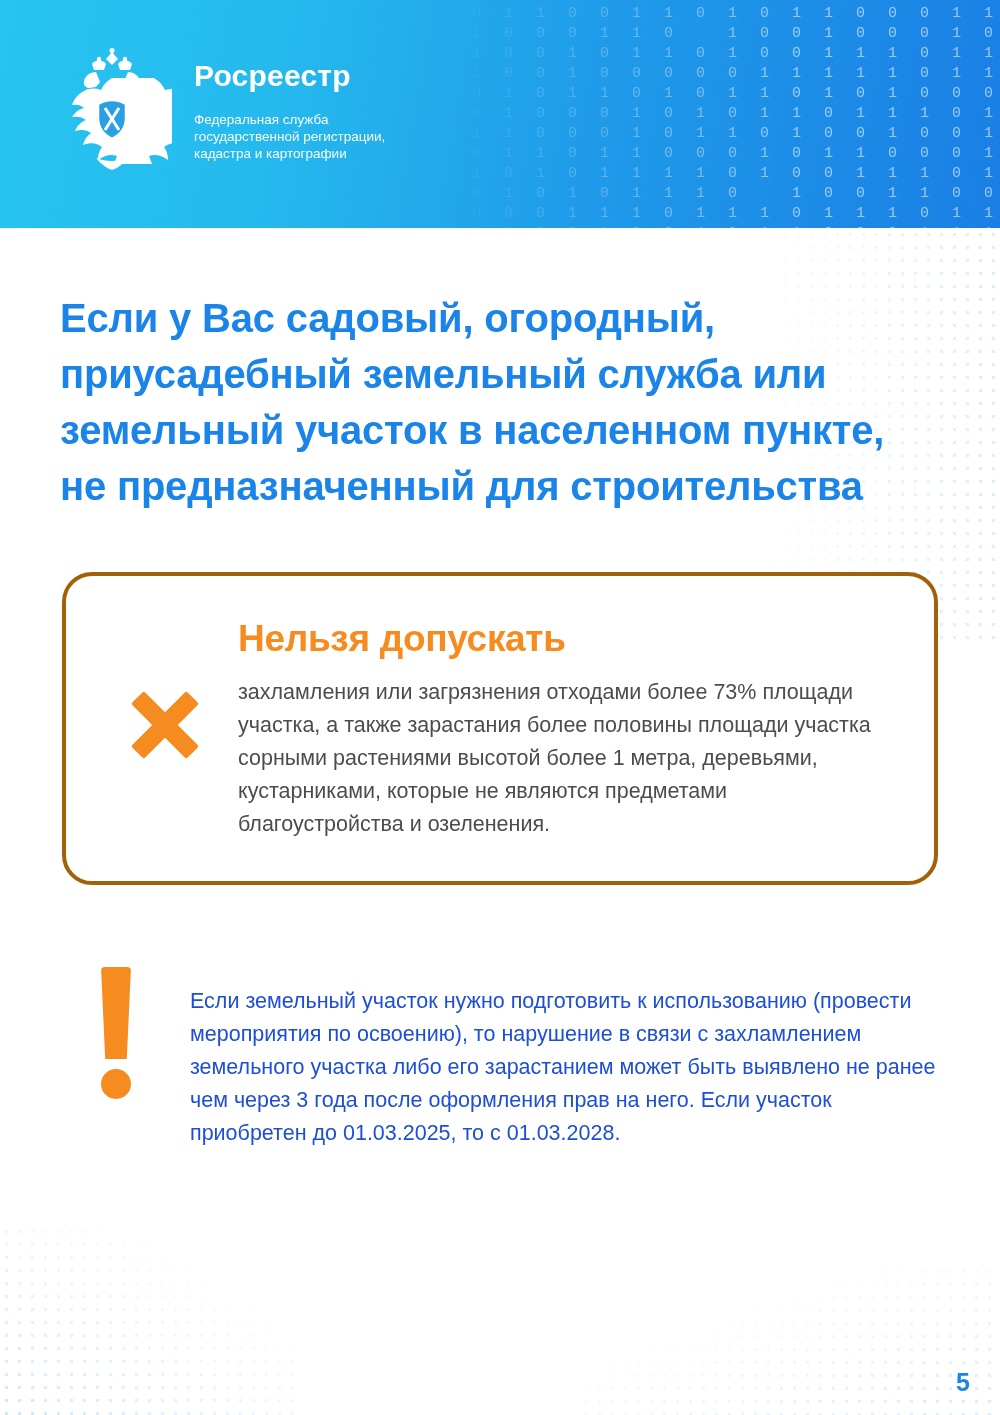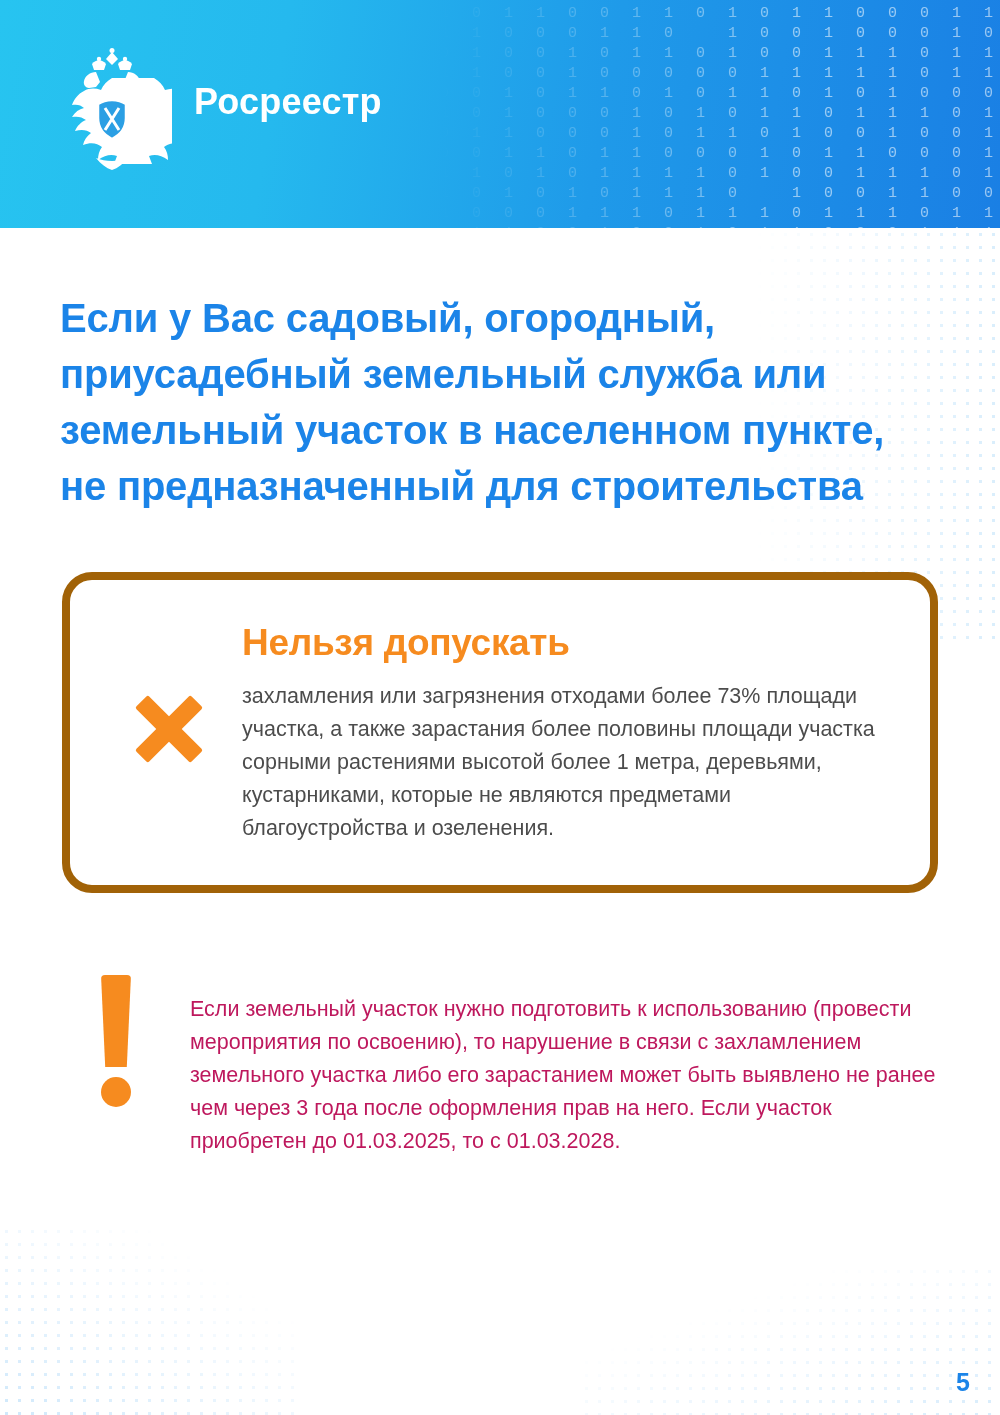--- a/index.html
+++ b/index.html
@@ -51,21 +51,21 @@
     width: 120px;
     height: 125px;
     flex: 0 0 120px;
     position: relative;
   }
   .brand {
     margin-left: 22px;
     color: #ffffff;
   }
   .brand-title {
-    font-size: 36px;
+    font-size: 30px;
     font-weight: bold;
     letter-spacing: 0.2px;
     margin: 0 0 18px 0;
   }
   .brand-sub {
     font-size: 13.5px;
     line-height: 17px;
     font-weight: normal;
     opacity: 0.97;
     margin: 0;
@@ -118,21 +118,21 @@
     line-height: 56px;
     font-weight: bold;
     letter-spacing: -0.2px;
     max-width: 880px;
   }
 
   
   .card {
     position: relative;
     margin: 58px 62px 0 62px;
-    border: 8px solid #a16207;
+    border: 4px solid #a16207;
     border-radius: 30px;
     background: #ffffff;
     min-height: 290px;
     box-sizing: border-box;
     padding: 42px 44px 40px 44px;
     display: flex;
     align-items: flex-start;
   }
   .card-icon {
     flex: 0 0 110px;
@@ -213,21 +213,21 @@
     bottom: 0;
     left: 1px;
     width: 30px;
     height: 30px;
     border-radius: 50%;
     background: #f68b1f;
   }
   .note-text {
     flex: 1 1 auto;
     padding-left: 18px;
-    color: #be185d;
+    color: #1d4ed8;
     font-size: 21.5px;
     line-height: 33px;
   }
 
   
   .page-number {
     position: absolute;
     right: 30px;
     bottom: 18px;
     color: #1b84e8;
@@ -270,20 +270,23 @@
 
           <path d="M44 110 c5 6 10 10 16 12 6-2 11-6 16-12 -5 2-10 3-16 3 -6 0-11-1-16-3z"></path>
         </g>
 
         <path d="M60 52 c-8 0-14 4-14 4 v14 c0 10 6 17 14 21 8-4 14-11 14-21 v-14 s-6-4-14-4z" fill="#2b9fe4" stroke="#ffffff" stroke-width="2.5"></path>
         <path d="M53 60 l14 22 M67 60 l-14 22" stroke="#ffffff" stroke-width="3" fill="none"></path>
       </svg>
     </div>
     <div class="brand">
       <div class="brand-title">Росреестр</div>
+      <div class="brand-sub" style="white-space: pre-line;">Федеральная служба
+государственной регистрации,
+кадастра и картографии</div>
     </div>
   </div>
 </div>
 
 <div class="dots-right"></div>
 <div class="dots-bottom-left"></div>
 <div class="dots-bottom-right"></div>
 
 <h1 class="headline">Если у Вас садовый, огородный, приусадебный земельный служба или земельный участок в населенном пункте, не предназначенный для строительства</h1>
 

